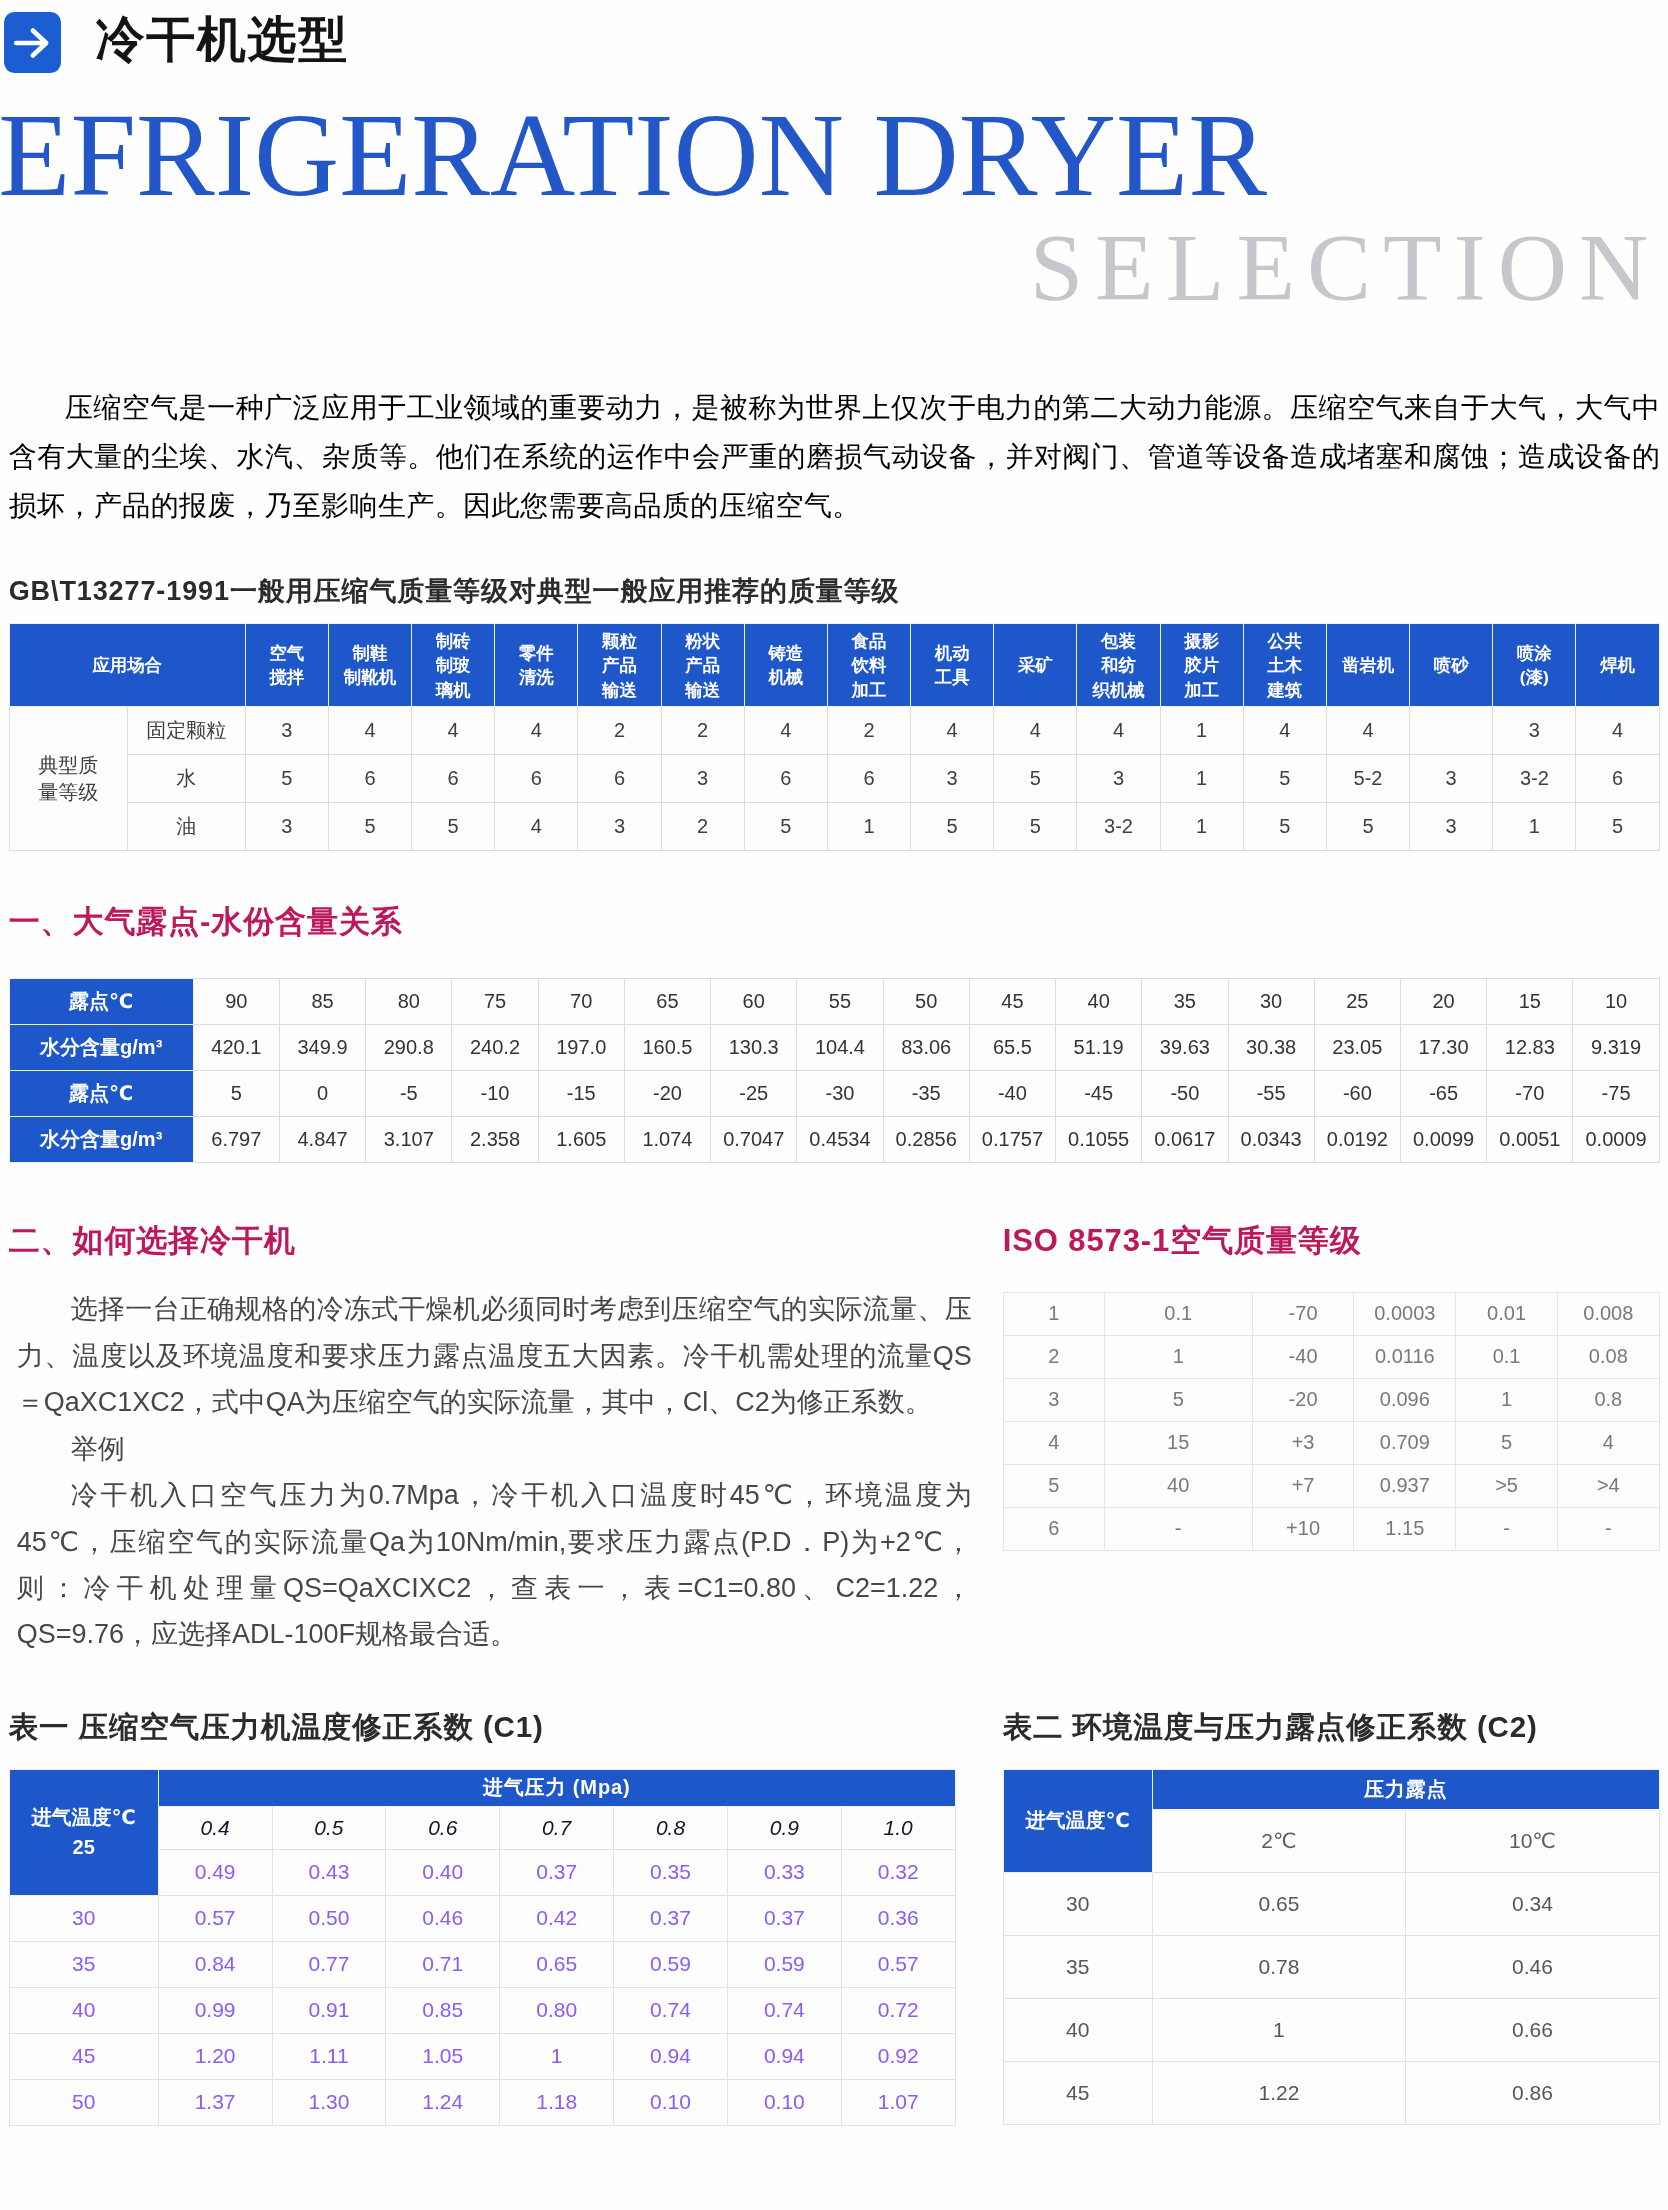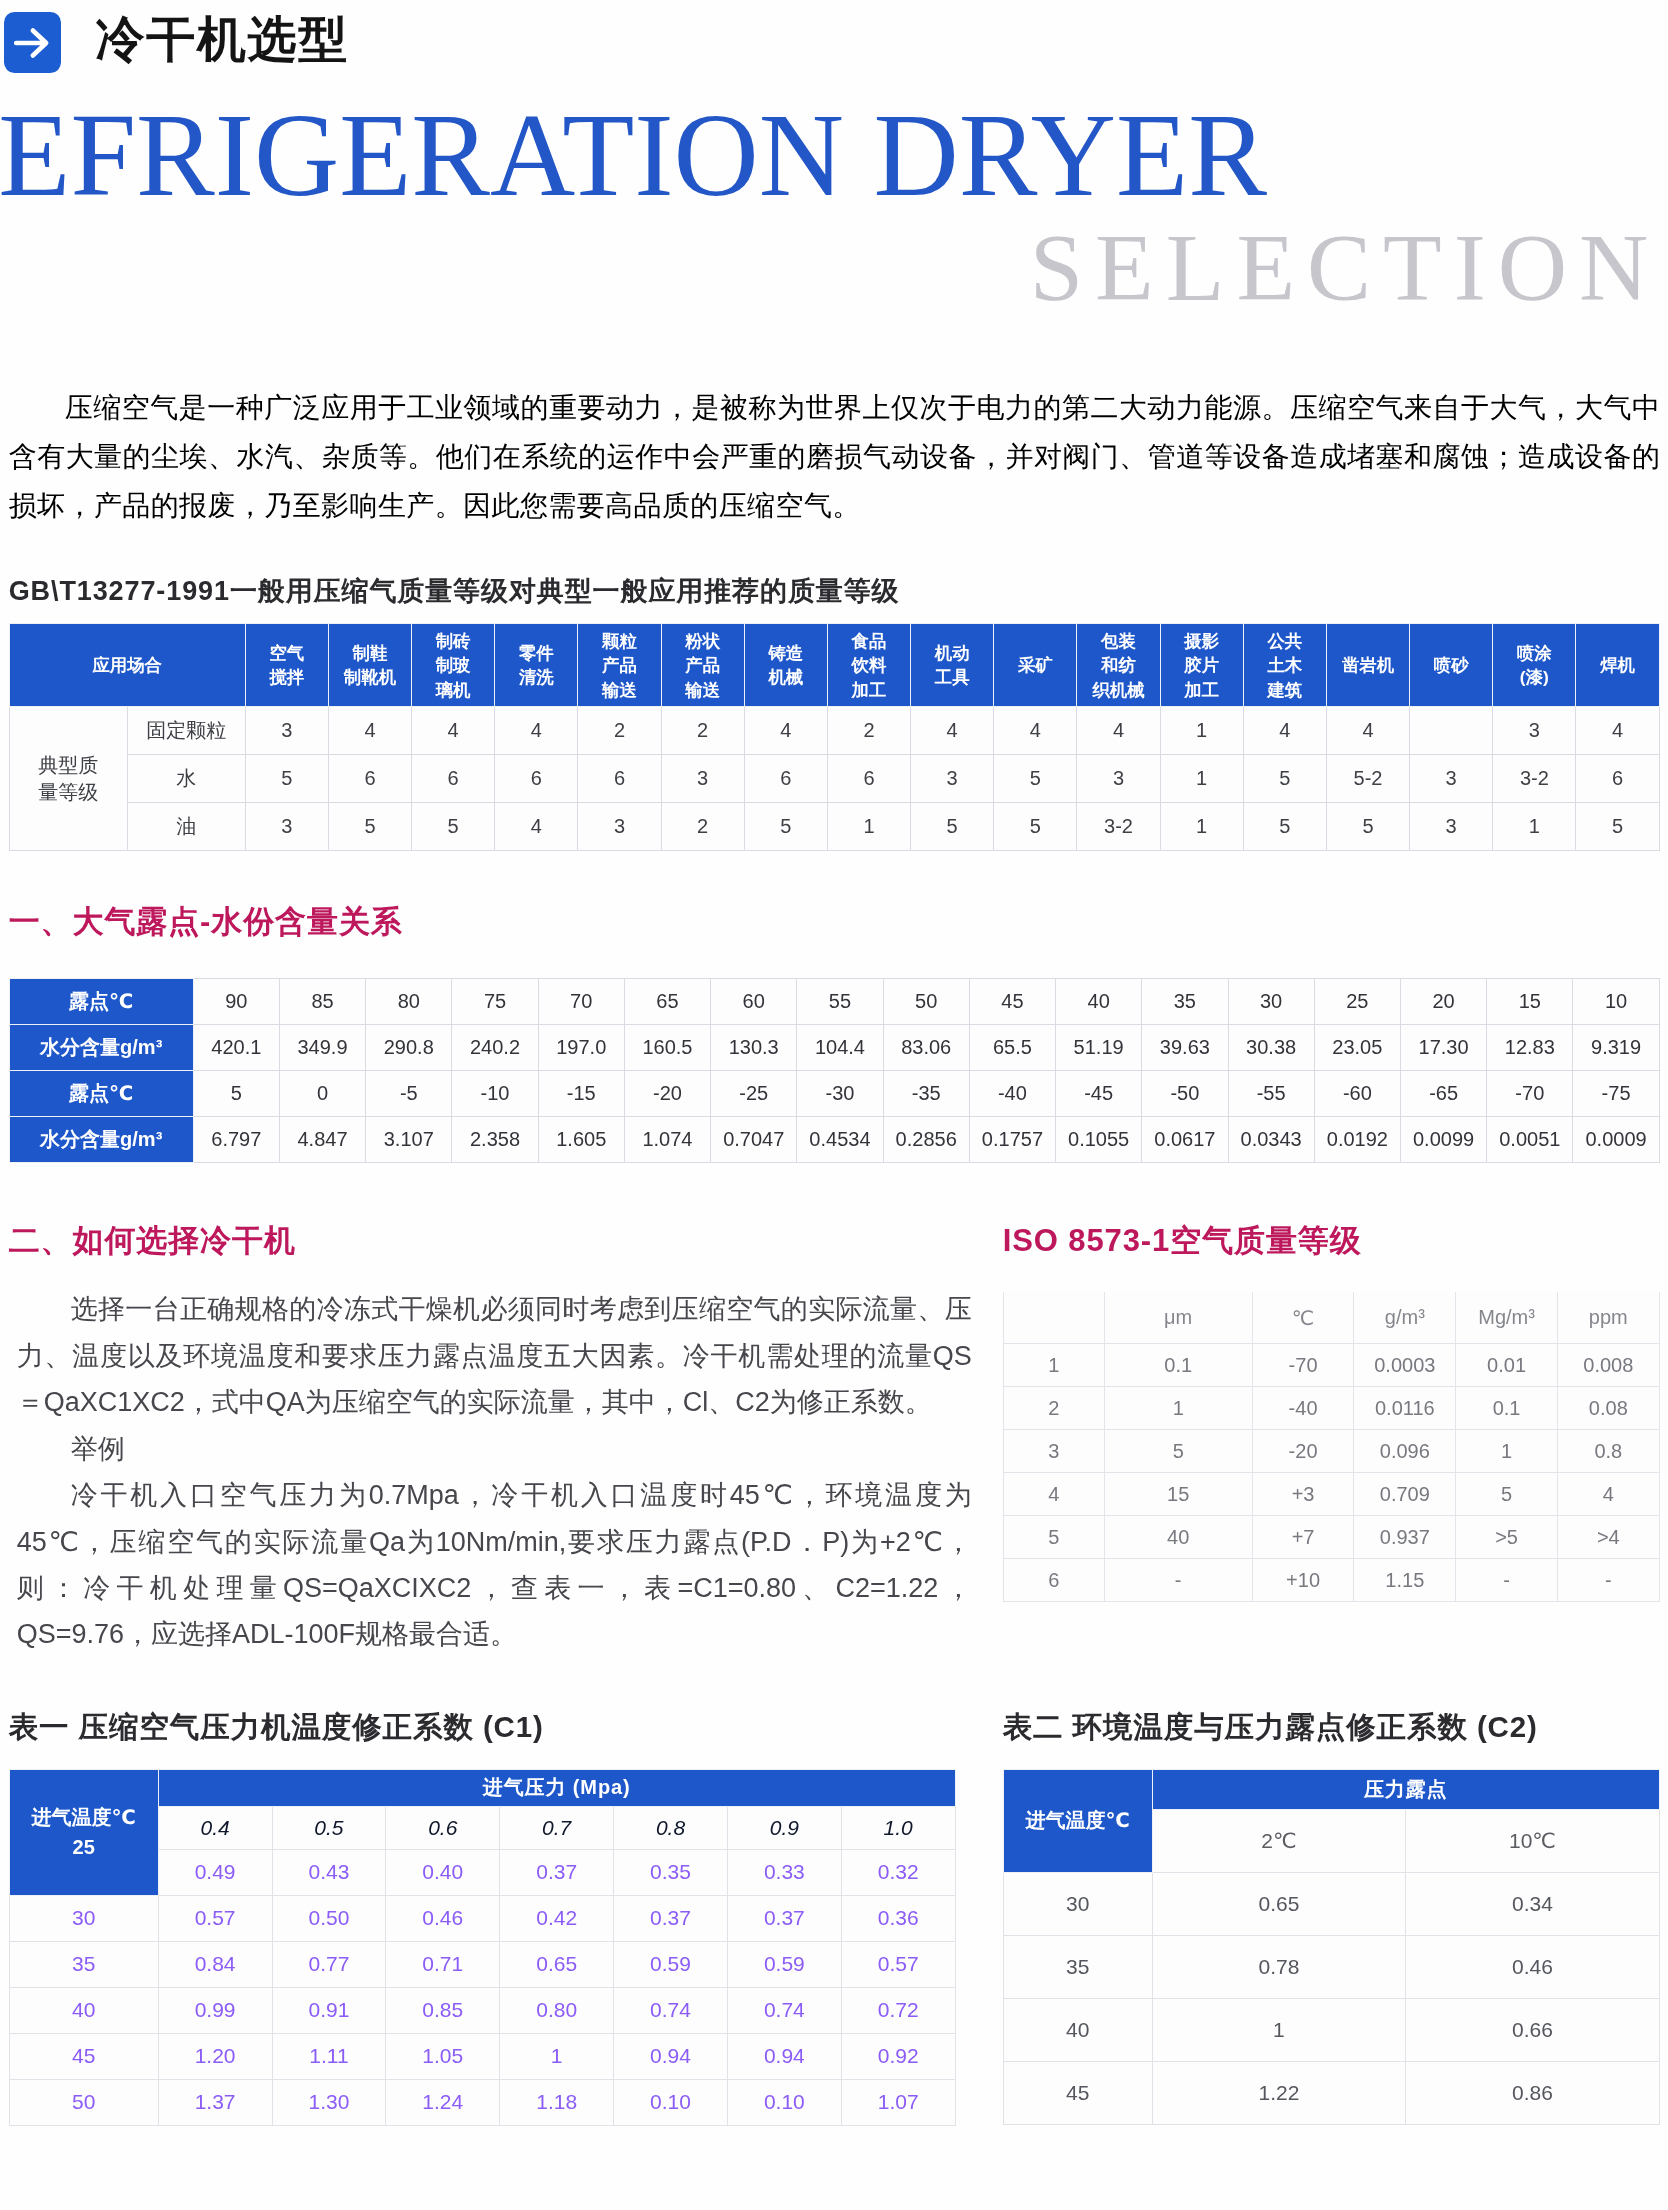--- a/index.html
+++ b/index.html
@@ -325,28 +325,20 @@
     </div>
     <div class="mid-right">
       <div class="sec-title" style="margin-top:0;">ISO 8573-1空气质量等级</div>
       <table class="iso-table">
         <colgroup>
           <col style="width:101px">
             <col style="width:148px">
             <col span="4">
         </colgroup>
         <tbody>
-        <tr class="units">
-          <td></td>
-        <td>μm</td>
-              <td>℃</td>
-              <td>g/m³</td>
-              <td>Mg/m³</td>
-              <td>ppm</td>
-            </tr>
         <tr>
           <td>1</td>
         <td>0.1</td>
               <td>-70</td>
               <td>0.0003</td>
               <td>0.01</td>
               <td>0.008</td>
             </tr>
         <tr>
           <td>2</td>

